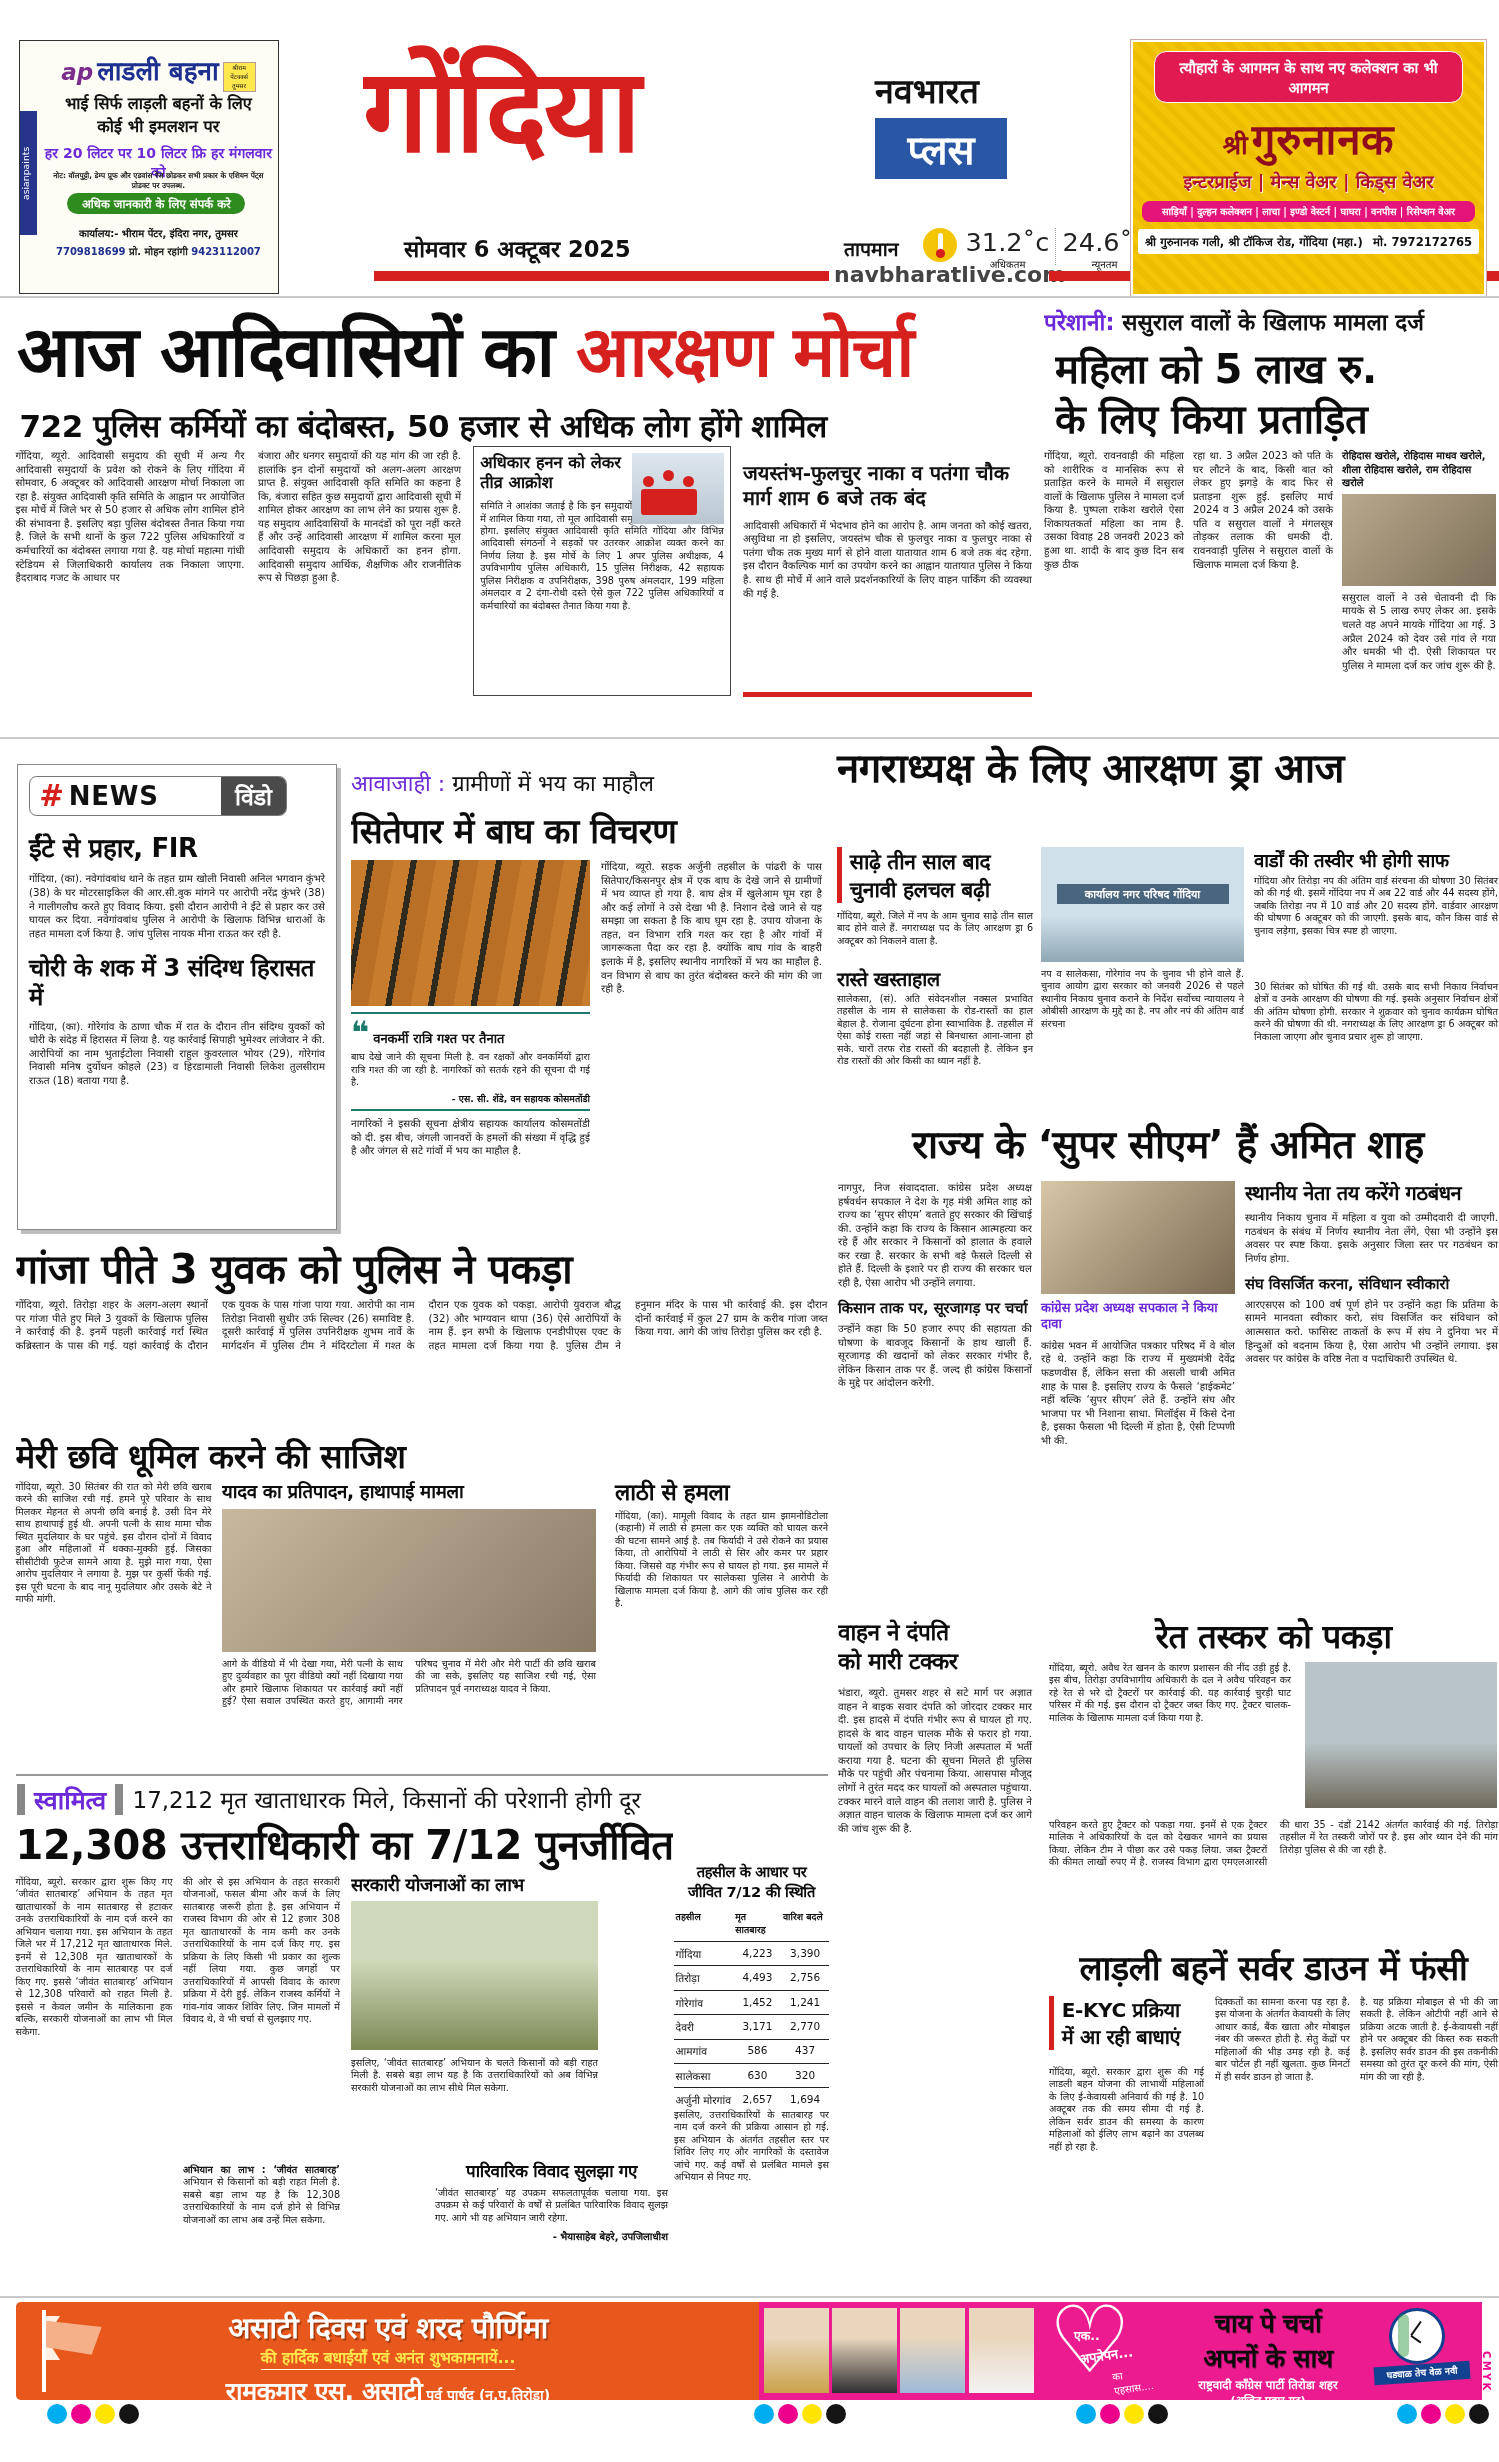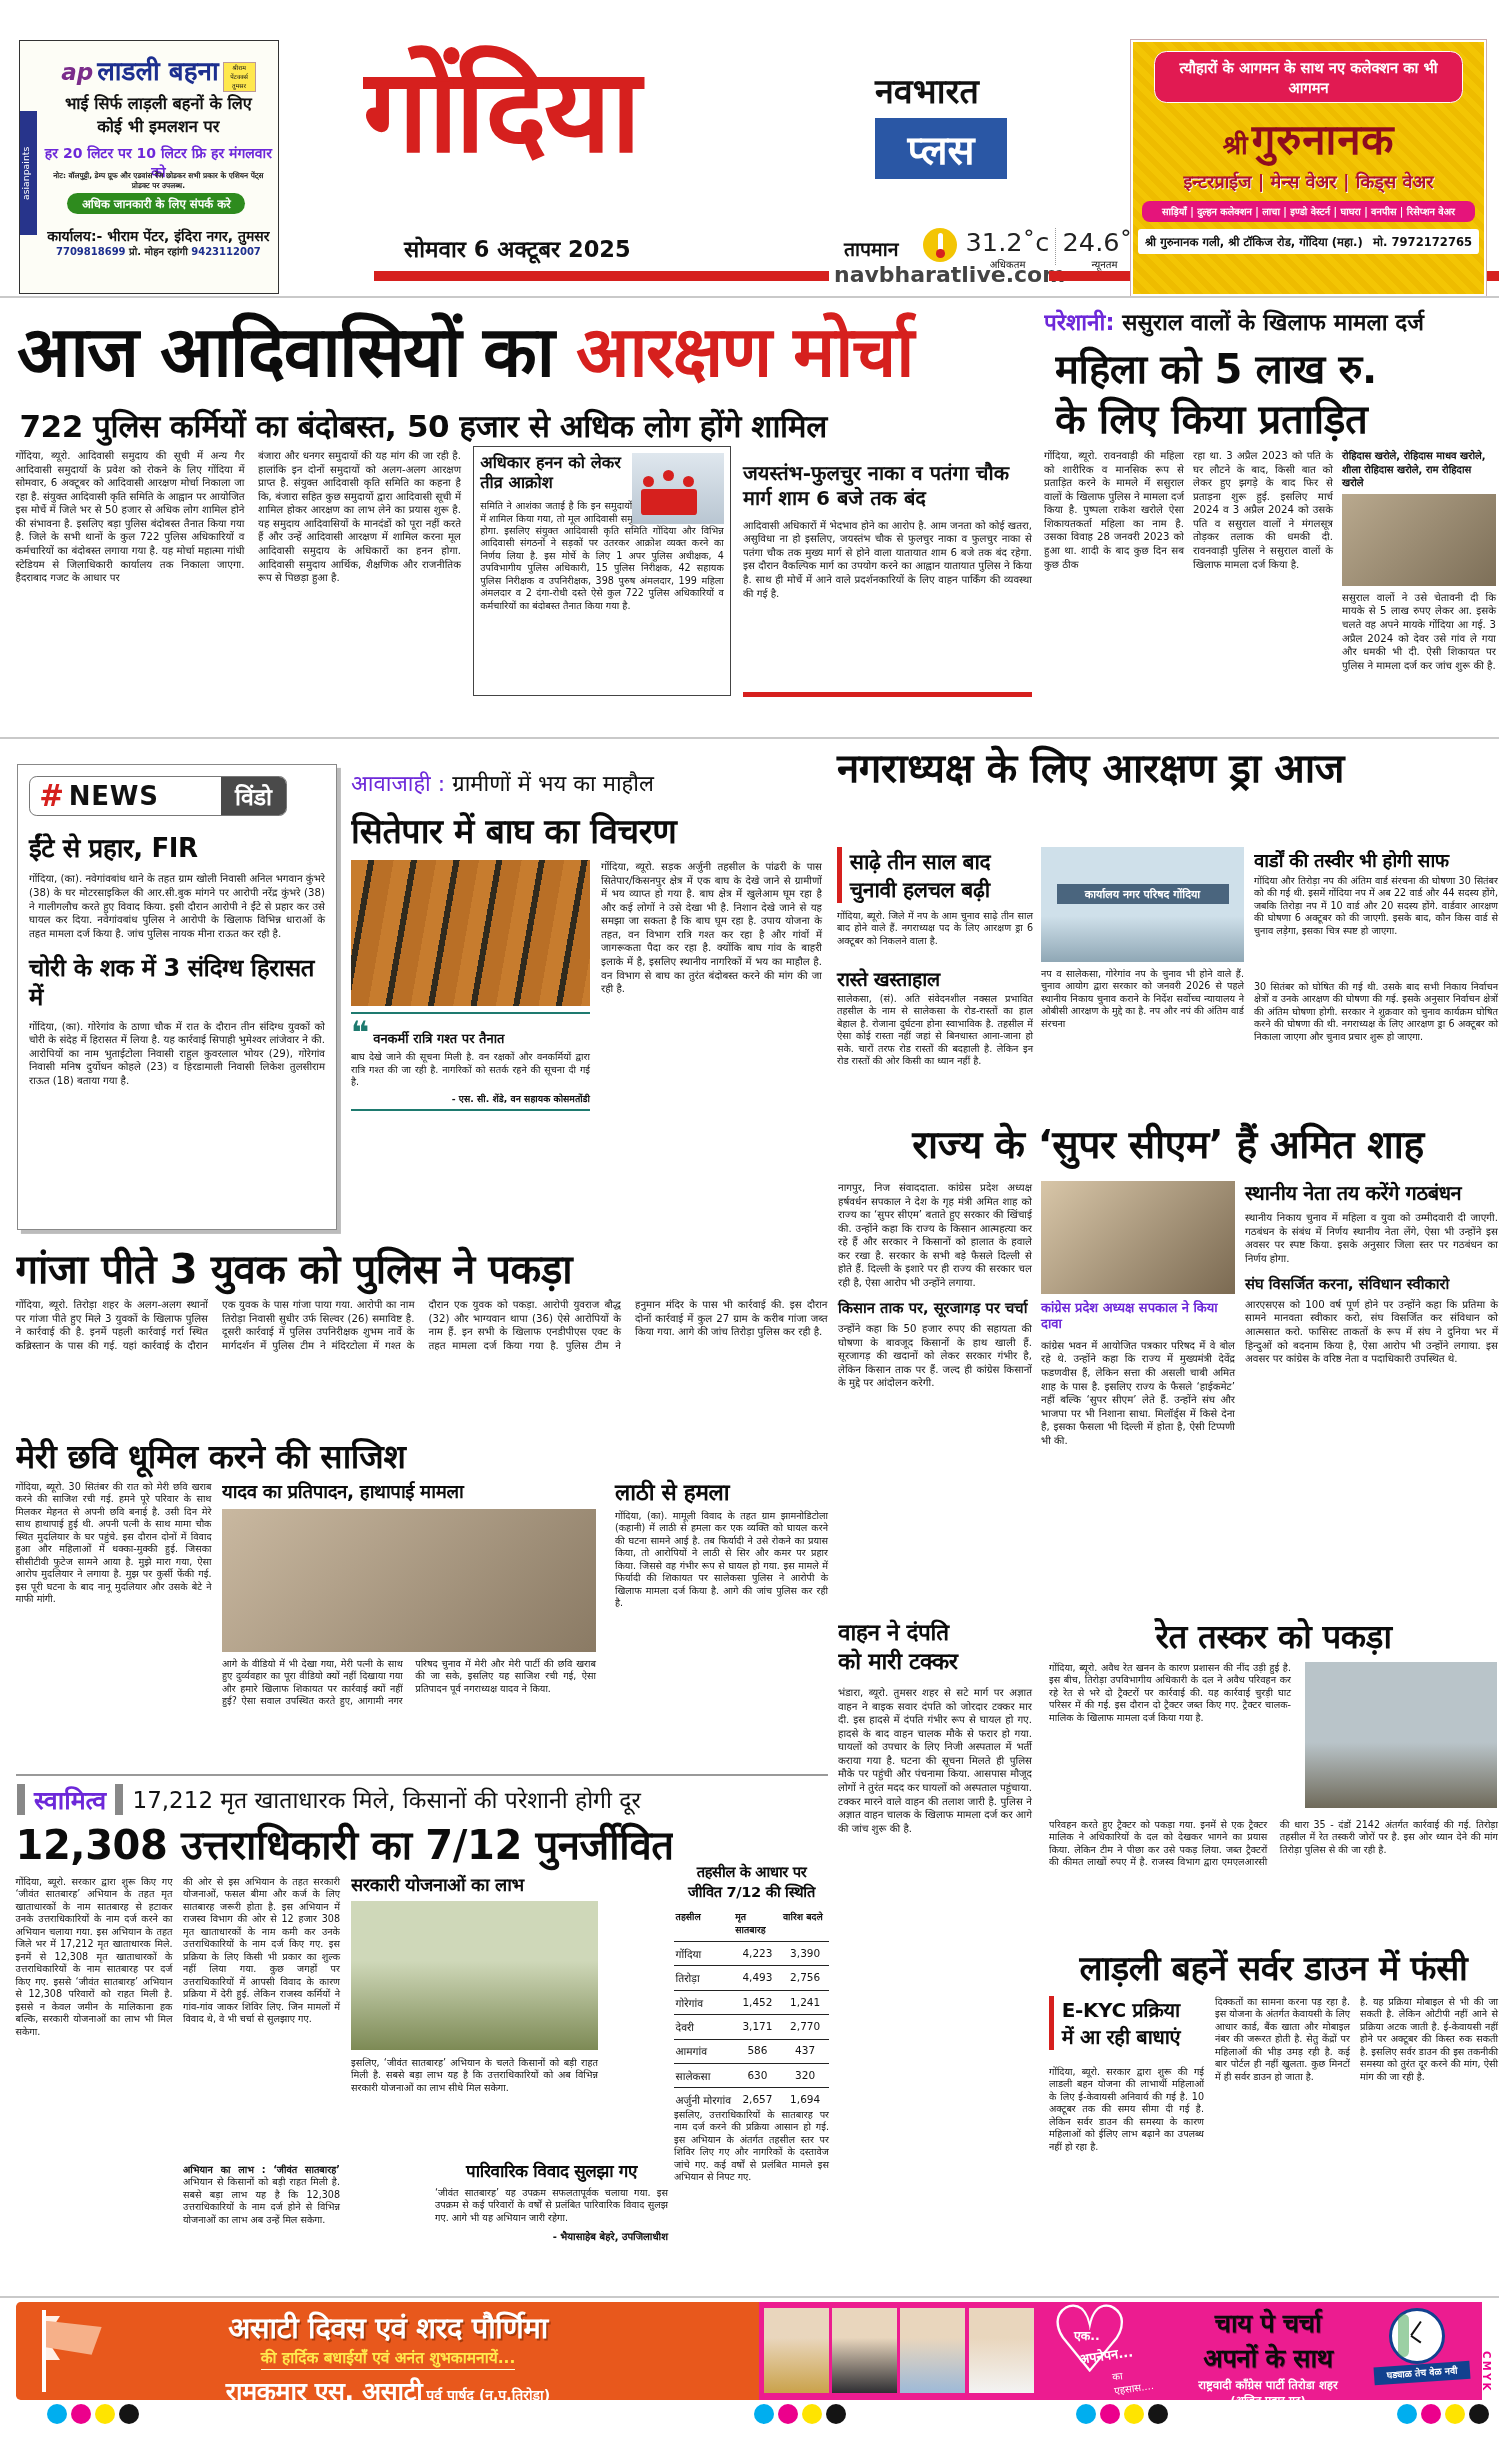--- a/index.html
+++ b/index.html
@@ -32,21 +32,21 @@
     <div class="abs" style="left:23px;top:11px;width:230px;text-align:center;">
       <span style="color:#7b2d8b;font-weight:800;font-size:23px;font-style:italic;">ap</span>
       <span style="color:#1d2f8f;font-weight:800;font-size:26px;">लाडली बहना</span>
       <span style="display:inline-block;width:31px;height:28px;background:#ffe84d;border:0.8px solid #b99;vertical-align:middle;font-size:6.2px;overflow:hidden;">श्रीराम पेंटवर्क्स तुमसर</span>
     </div>
     <div class="abs bold" style="left:23px;top:51px;width:230px;text-align:center;font-size:16.3px;">भाई सिर्फ लाड़ली बहनों के लिए</div>
     <div class="abs bold" style="left:23px;top:74px;width:230px;text-align:center;font-size:16.3px;">कोई भी इमलशन पर</div>
     <div class="abs bold red" style="left:23px;top:102px;width:230px;text-align:center;font-size:14px;">हर 20 लिटर पर 10 लिटर फ्रि हर मंगलवार को</div>
     <div class="abs" style="left:23px;top:129px;width:230px;text-align:center;font-size:7.4px;font-weight:bold;color:#222;">नोट: वॉलपुट्टी, डेम्प प्रूफ और एडवांस रेंज छोडकर सभी प्रकार के एशियन पेंट्स  प्रोडक्ट पर उपलब्ध.</div>
     <div class="abs" style="left:47px;top:152px;width:178px;background:#2e8b1e;color:#fff;border-radius:11px;font-size:11.6px;font-weight:bold;text-align:center;padding:3.1px 0;">अधिक जानकारी के लिए संपर्क करे</div>
-    <div class="abs bold" style="left:23px;top:185px;width:230px;text-align:center;font-size:14px;">कार्यालय:- भीराम पेंटर, इंदिरा नगर, तुमसर</div>
+    <div class="abs bold" style="left:23px;top:185px;width:230px;text-align:center;font-size:10px;">कार्यालय:- भीराम पेंटर, इंदिरा नगर, तुमसर</div>
     <div class="abs" style="left:23px;top:203px;width:230px;text-align:center;font-size:10px;font-weight:bold;color:#1d2f8f;">
       <span>7709818699</span>
       <span style="color:#222;">प्रो. मोहन रहांगी</span>
       <span>9423112007</span>
     </div>
   </div>
 
   <div class="abs nowrap" style="left:363px;top:14px;width:504px;height:206px;font-size:116px;line-height:194px;font-weight:800;color:#d6201e;letter-spacing:-3.1px;">गोंदिया</div>
   <div class="abs" style="left:875px;top:67px;width:163px;">
     <div style="font-size:34px;font-weight:800;color:#111;">नवभारत</div>
@@ -148,20 +148,21 @@
     <span> ग्रामीणों में भय का माहौल</span>
   </div>
   <div class="abs hd nowrap" style="left:351px;top:807px;width:466px;font-size:34px;">सितेपार में बाघ का विचरण</div>
   <div class="abs" style="left:351px;top:860px;width:239px;height:146px;background:repeating-linear-gradient(100deg,#c77c2e 0 17px,#2f2a1e 17px 23px,#b96f26 23px 42px),linear-gradient(180deg,#6b7c4a,#3f4b2c);"></div>
   <div class="abs" style="left:351px;top:1012px;width:239px;height:99px;border-top:2.3px solid #1e7a6f;border-bottom:2.3px solid #1e7a6f;padding-top:3.1px;box-sizing:border-box;">
     <span class="qmark">❝</span>
     <span class="bold" style="font-size:13px;">वनकर्मी रात्रि गश्त पर तैनात</span>
     <div class="bt12" style="margin-top:3.1px;">बाघ देखे जाने की सूचना मिली है. वन रक्षकों और वनकर्मियों द्वारा रात्रि गश्त की जा रही है. नागरिकों को सतर्क रहने की सूचना दी गई है.</div>
     <div class="bold" style="font-size:9.3px;text-align:right;margin-top:3.1px;">- एस. सी. शेंडे, वन सहायक कोसमतोंडी</div>
   </div>
+  <div class="abs bt" style="left:351px;top:1117px;width:239px;height:110px;">नागरिकों ने इसकी सूचना क्षेत्रीय सहायक कार्यालय कोसमतोंडी को दी. इस बीच, जंगली जानवरों के हमलों की संख्या में वृद्धि हुई है और जंगल से सटे गांवों में भय का माहौल है.</div>
   <div class="abs bt" style="left:601px;top:860px;width:221px;height:368px;">गोंदिया, ब्यूरो. सड़क अर्जुनी तहसील के पांढरी के पास सितेपार/किसनपुर क्षेत्र में एक बाघ के देखे जाने से ग्रामीणों में भय व्याप्त हो गया है. बाघ क्षेत्र में खुलेआम घूम रहा है और कई लोगों ने उसे देखा भी है. निशान देखे जाने से यह समझा जा सकता है कि बाघ घूम रहा है. उपाय योजना के तहत, वन विभाग रात्रि गश्त कर रहा है और गांवों में जागरूकता पैदा कर रहा है. क्योंकि बाघ गांव के बाहरी इलाके में है, इसलिए स्थानीय नागरिकों में भय का माहौल है. वन विभाग से बाघ का तुरंत बंदोबस्त करने की मांग की जा रही है.</div>
 
   <div class="abs hd nowrap center" style="left:683px;top:739px;width:815px;font-size:40px;">नगराध्यक्ष के लिए आरक्षण ड्रा आज</div>
   <div class="abs redbar" style="left:837px;top:847px;width:190px;">
     <div class="hd" style="font-size:21px;">साढ़े तीन साल बाद</div>
     <div class="hd" style="font-size:21px;">चुनावी हलचल बढ़ी</div>
   </div>
   <div class="abs bt12" style="left:837px;top:910px;width:196px;height:51px;">गोंदिया, ब्यूरो. जिले में नप के आम चुनाव साढ़े तीन साल बाद होने वाले हैं. नगराध्यक्ष पद के लिए आरक्षण ड्रा 6 अक्टूबर को निकलने वाला है.</div>
   <div class="abs hd" style="left:837px;top:965px;font-size:19.4px;">रास्ते खस्ताहाल</div>
   <div class="abs bt12" style="left:837px;top:993px;width:196px;height:101px;">सालेकसा, (सं). अति संवेदनशील नक्सल प्रभावित तहसील के नाम से सालेकसा के रोड-रास्तों का हाल बेहाल है. रोजाना दुर्घटना होना स्वाभाविक है. तहसील में ऐसा कोई रास्ता नहीं जहां से बिनधास्त आना-जाना हो सके. चारों तरफ रोड रास्तों की बदहाली है. लेकिन इन रोड रास्तों की ओर किसी का ध्यान नहीं है.</div>

